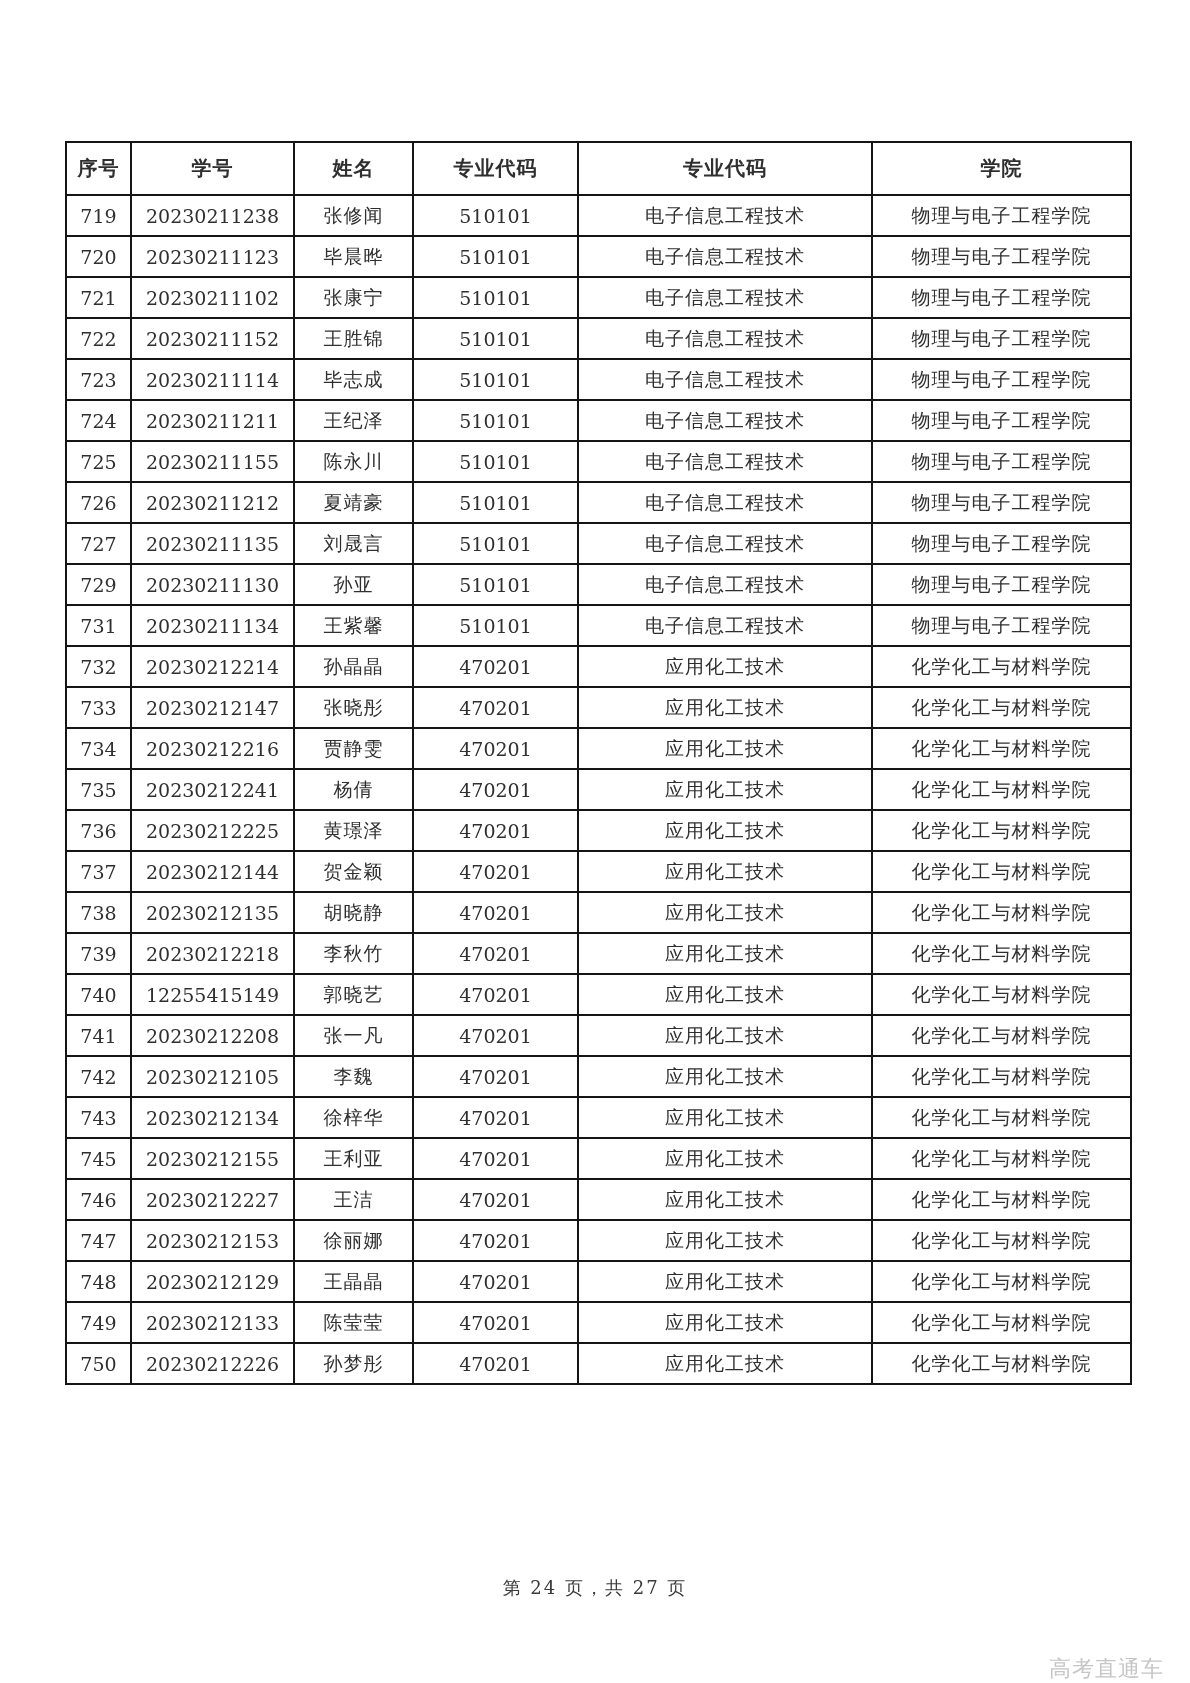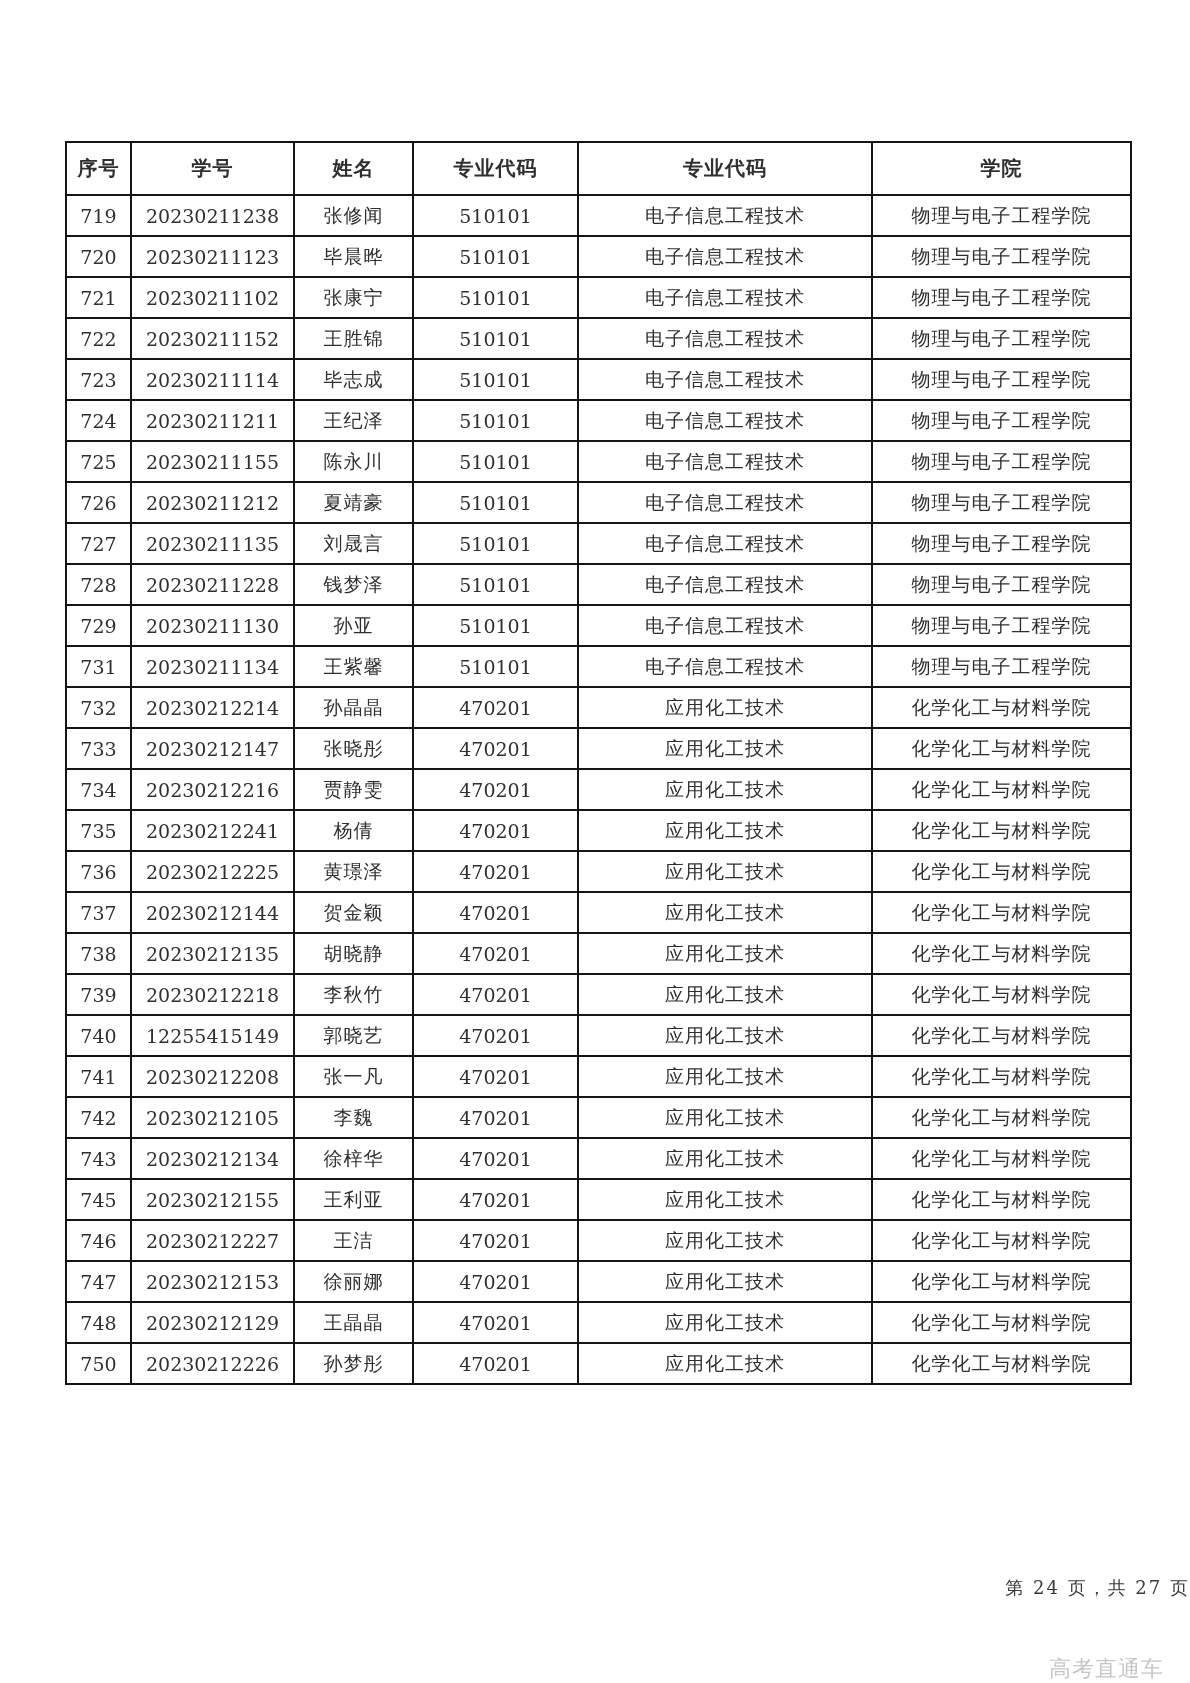--- a/index.html
+++ b/index.html
@@ -55,21 +55,21 @@
   col.c1 { width: 163px; }
   col.c2 { width: 119px; }
   col.c3 { width: 165px; }
   col.c4 { width: 294px; }
   col.c5 { width: 259px; }
   .page-footer {
     position: absolute;
     left: 0;
     top: 1576px;
     width: 100%;
-    text-align: right;
+    text-align: center;
     font-size: 18px;
     letter-spacing: 2px;
     color: var(--color-footer);
   }
   .watermark {
     position: absolute;
     right: 26px;
     top: 1654px;
     font-size: 22px;
     letter-spacing: 1px;
@@ -168,28 +168,20 @@
         </tr>
         <tr>
           <td>727</td>
           <td>20230211135</td>
           <td class="cn">刘晟言</td>
           <td>510101</td>
           <td class="cn">电子信息工程技术</td>
           <td class="cn">物理与电子工程学院</td>
         </tr>
         <tr>
-          <td>728</td>
-          <td>20230211228</td>
-          <td class="cn">钱梦泽</td>
-          <td>510101</td>
-          <td class="cn">电子信息工程技术</td>
-          <td class="cn">物理与电子工程学院</td>
-        </tr>
-        <tr>
           <td>729</td>
           <td>20230211130</td>
           <td class="cn">孙亚</td>
           <td>510101</td>
           <td class="cn">电子信息工程技术</td>
           <td class="cn">物理与电子工程学院</td>
         </tr>
         <tr>
           <td>731</td>
           <td>20230211134</td>
@@ -320,20 +312,28 @@
         </tr>
         <tr>
           <td>748</td>
           <td>20230212129</td>
           <td class="cn">王晶晶</td>
           <td>470201</td>
           <td class="cn">应用化工技术</td>
           <td class="cn">化学化工与材料学院</td>
         </tr>
         <tr>
+          <td>749</td>
+          <td>20230212133</td>
+          <td class="cn">陈莹莹</td>
+          <td>470201</td>
+          <td class="cn">应用化工技术</td>
+          <td class="cn">化学化工与材料学院</td>
+        </tr>
+        <tr>
           <td>750</td>
           <td>20230212226</td>
           <td class="cn">孙梦彤</td>
           <td>470201</td>
           <td class="cn">应用化工技术</td>
           <td class="cn">化学化工与材料学院</td>
         </tr>
       </tbody>
   </table>
 

